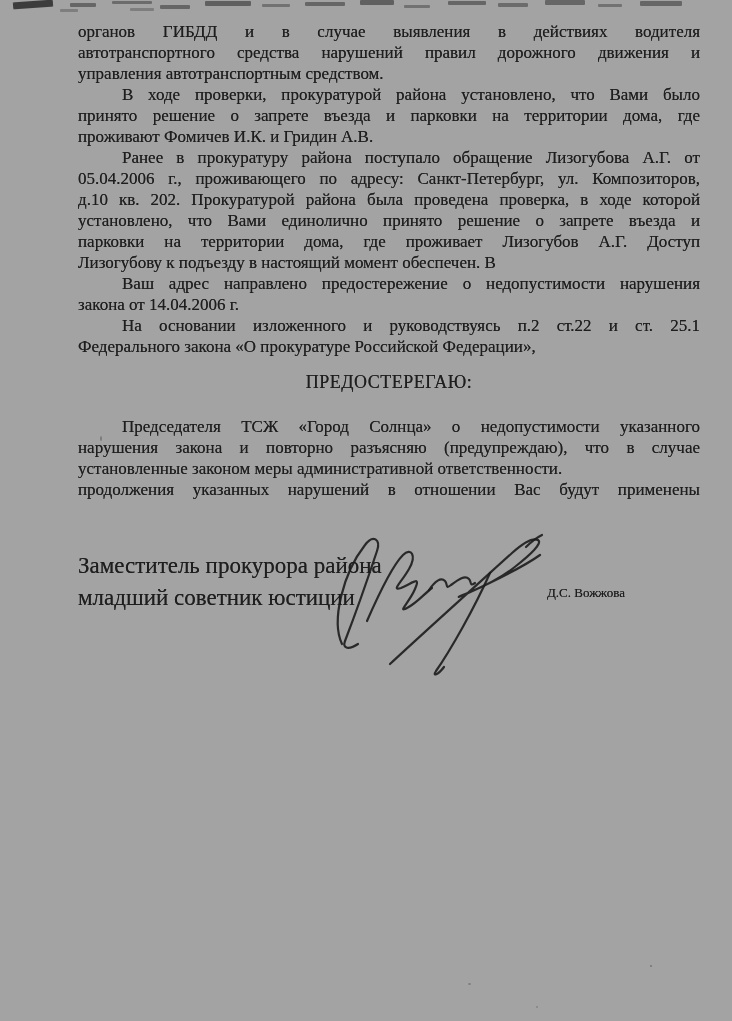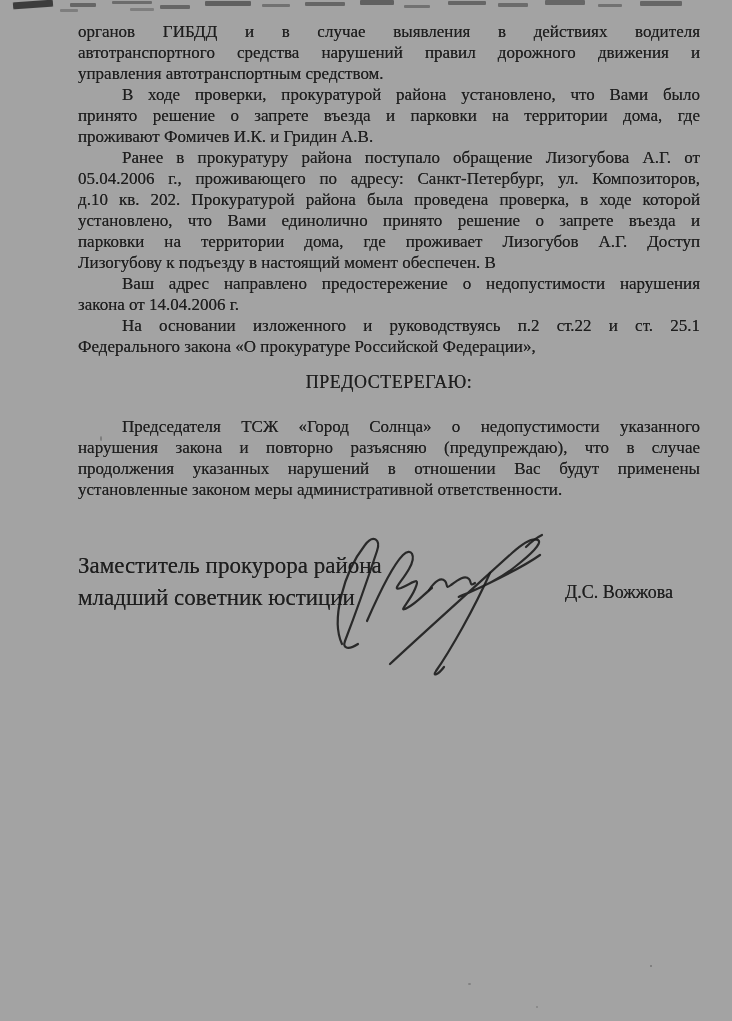--- a/index.html
+++ b/index.html
@@ -32,21 +32,21 @@
     font-weight: 400;
     text-align: center;
     letter-spacing: 0.5px;
     margin: 15px 0 23px 0;
   }
 
   
   .sig-block { position: relative; margin-top: 50px; height: 210px; }
   .sig-pos { position: absolute; left: 0; top: 0; }
   .sig-pos .sig-pos-line { line-height: 32px; font-size: 23px; white-space: nowrap; }
-  .sig-name { position: absolute; left: 487px; top: 32px; font-size: 18px; white-space: nowrap; }
+  .sig-name { position: absolute; left: 469px; top: 32px; font-size: 13px; white-space: nowrap; }
   .sig-svg { position: absolute; left: 250px; top: -18px; }
   .sig-svg path { fill: none; stroke: #1c1c1c; stroke-width: 2.2; stroke-linecap: round; opacity: 0.9; }
 
   
   .artifacts span {
     position: absolute;
     background: #2b2b2b;
     border-radius: 1px;
     filter: blur(0.4px);
     display: block;
@@ -102,22 +102,22 @@
           <div class="line">закона от 14.04.2006 г.</div>
         </div>
         <div class="para">
           <div class="line j indent">На основании изложенного и руководствуясь п.2 ст.22 и ст. 25.1</div>
           <div class="line">Федерального закона «О прокуратуре Российской Федерации»,</div>
         </div>
         <div class="heading">ПРЕДОСТЕРЕГАЮ:</div>
         <div class="para">
           <div class="line j indent">Председателя ТСЖ «Город Солнца» о недопустимости указанного</div>
           <div class="line j">нарушения закона и повторно разъясняю (предупреждаю), что в случае</div>
+          <div class="line">установленные законом меры административной ответственности.</div>
           <div class="line j">продолжения указанных нарушений в отношении Вас будут применены</div>
-          <div class="line">установленные законом меры административной ответственности.</div>
         </div>
       </div>
 
     <div class="sig-block">
       <div class="sig-pos">
         <div class="sig-pos-line">Заместитель прокурора района</div>
         <div class="sig-pos-line">младший советник юстиции</div>
       </div>
 
       <svg class="sig-svg" width="218" height="144" viewBox="0 0 218 144" aria-hidden="true">

